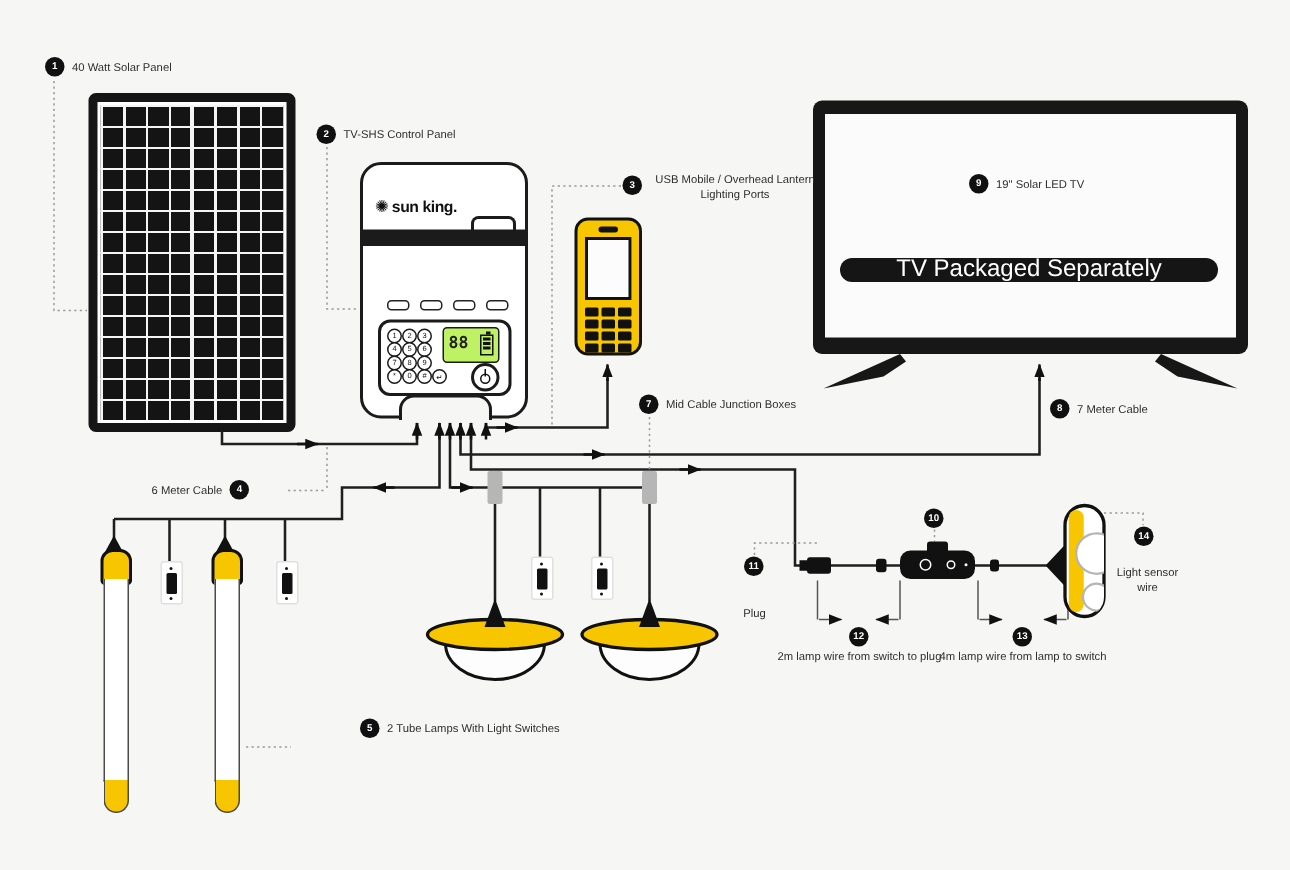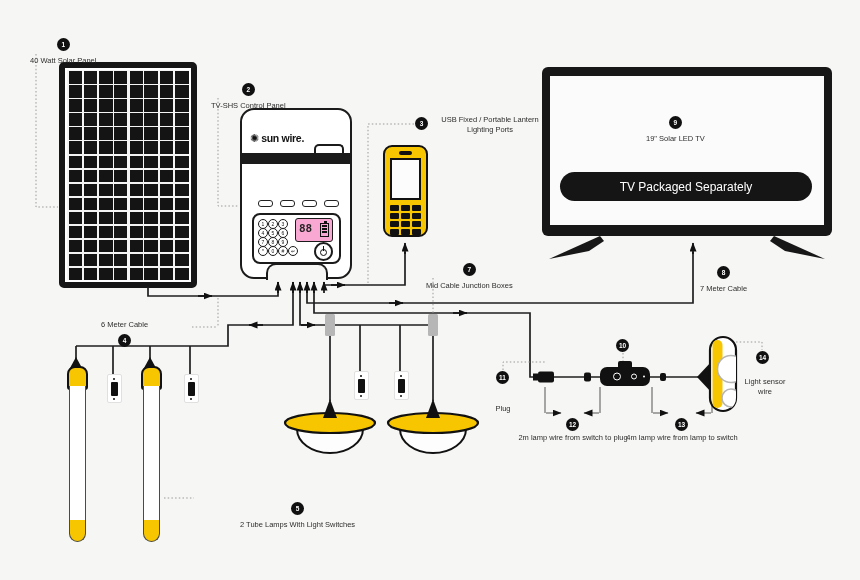--- a/index.html
+++ b/index.html
@@ -8,21 +8,21 @@
     --line:#1f1f1f;
     --bg:#f6f6f4;
     --graybox:#b6b6b6;
     --lbl:#2e2e2e;
   }
   html,body{margin:0;padding:0;}
   body{background:#e9e9e9;font-family:"Liberation Sans", sans-serif;}
   #stage{position:relative;width:860px;height:580px;background:var(--bg);overflow:hidden;}
   .abs{position:absolute;}
   
-  .lbl{position:absolute;display:flex;align-items:center;gap:5px;font-size:7.5px;color:var(--lbl);white-space:nowrap;flex-direction:column;}
+  .lbl{position:absolute;display:flex;align-items:center;gap:5px;font-size:7.5px;color:var(--lbl);white-space:nowrap;}
   .num{width:13px;height:13px;border-radius:50%;background:#101010;color:#fff;font-size:6.5px;font-weight:bold;
        display:flex;align-items:center;justify-content:center;flex:none;line-height:13px;}
   .numabs{position:absolute;}
   .lbl2{position:absolute;text-align:center;font-size:7.5px;line-height:10px;color:var(--lbl);}
   
   .solar{left:59px;top:62px;width:126px;height:214px;background:#fff;border:6px solid #161616;border-radius:5px;}
   .solar-grid{position:absolute;left:2px;top:2px;right:2px;bottom:2px;background-color:#141414;
     background-image:
       linear-gradient(to right, transparent calc(50% - 1.5px), #f4f4f4 calc(50% - 1.5px), #f4f4f4 calc(50% + 1.5px), transparent calc(50% + 1.5px)),
       repeating-linear-gradient(to right, #f4f4f4 0 1.5px, transparent 1.5px 15.2px),
@@ -32,40 +32,40 @@
   .brand-band{position:absolute;left:0;right:0;top:43px;height:11px;background:var(--ink);}
   .handle{position:absolute;left:72px;top:34px;width:26px;height:9px;background:#fff;border:2px solid var(--ink);
           border-bottom:none;border-radius:5px 5px 0 0;}
   .brandrow{position:absolute;left:8px;top:22px;display:flex;align-items:center;gap:2px;}
   .lion{font-size:11px;color:#111;line-height:11px;}
   .brandtxt{font-size:10.5px;font-weight:bold;color:#111;letter-spacing:-0.3px;}
   .port{position:absolute;width:13px;height:5px;border:1.5px solid #222;border-radius:3px;top:90px;background:#fff;}
   .keypad{position:absolute;left:10px;top:103px;width:85px;height:47px;border:2px solid var(--ink);border-radius:8px;}
   .key{position:absolute;width:8px;height:8px;border:1px solid var(--ink);border-radius:50%;
        font-size:5px;color:#111;display:flex;align-items:center;justify-content:center;background:#fff;}
-  .lcd{position:absolute;left:41px;top:3px;width:36px;height:22px;border:1.5px solid var(--ink);border-radius:3px;background:#f9a8d4;}
+  .lcd{position:absolute;left:41px;top:3px;width:36px;height:22px;border:1.5px solid var(--ink);border-radius:3px;background:#bef264;}
   .lcdtxt{position:absolute;left:3px;top:3px;font-family:"DejaVu Sans Mono",monospace;font-weight:bold;font-size:11px;color:#222;}
   .batt{position:absolute;right:3px;top:4px;width:7px;height:12px;border:1px solid #111;}
   .batt i{display:block;height:2px;background:#111;margin:1px;}
   .battip{position:absolute;right:5px;top:2px;width:3px;height:2px;background:#111;}
   .pwr{position:absolute;left:60px;top:27px;width:15px;height:15px;border:2px solid var(--ink);border-radius:50%;background:#fff;}
   .pwr-ring{position:absolute;left:4px;top:4.5px;width:5px;height:5px;border:1.5px solid #111;border-radius:50%;}
   .pwr-stem{position:absolute;left:6.7px;top:2px;width:1.6px;height:5px;background:#111;}
   .notch{position:absolute;left:24px;bottom:-3px;width:58px;height:15px;background:var(--bg);
          border:2.5px solid var(--ink);border-bottom:none;border-radius:10px 10px 0 0;}
   
   .phone{left:383px;top:145px;width:41px;height:88px;background:var(--yellow);border:2.5px solid #111;border-radius:9px;}
   .spk{position:absolute;left:14px;top:4px;width:13px;height:3.5px;background:#111;border-radius:2px;}
   .pscreen{position:absolute;left:5px;top:11px;width:27px;height:38px;background:#fcfcfc;border:2px solid #111;}
   .pkey{position:absolute;width:9px;height:5.5px;background:#111;border-radius:1px;}
   
   .tv{left:542px;top:67px;width:290px;height:169px;background:#171717;border-radius:6px;}
   .tvscreen{position:absolute;left:8px;top:9px;width:274px;height:149px;background:#fbfbfb;}
-  .tvpill{position:absolute;left:560px;top:172px;width:252px;height:29px;background:#151515;border-radius:15px;
-          color:#fff;font-size:12px;display:flex;align-items:center;justify-content:center;}
+  .tvpill{position:absolute;left:560px;top:172px;width:252px;height:16px;background:#151515;border-radius:15px;
+          color:#fff;font-size:16px;display:flex;align-items:center;justify-content:center;}
   
   .tubecap{position:absolute;width:17px;height:20px;background:var(--yellow);border:2px solid #111;border-radius:8px 8px 3px 3px;}
   .tubebody{position:absolute;width:15px;height:134px;background:#fff;border:1.5px solid #4a4a4a;border-top:none;}
   .tubebot{position:absolute;width:15px;height:21px;background:var(--yellow);border:1.5px solid #4a4a4a;border-top:none;border-radius:0 0 9px 9px;}
   .swplate{position:absolute;width:13px;height:27px;background:#fff;border:1px solid #e0e0e0;border-radius:2px;}
   .rocker{position:absolute;left:3px;top:6.5px;width:7px;height:14px;background:#111;border-radius:1px;}
   .swdot{position:absolute;left:5.5px;width:2px;height:2px;background:#111;border-radius:50%;}
   svg{position:absolute;left:0;top:0;pointer-events:none;}
 </style>
 </head>
@@ -73,21 +73,21 @@
 
 <div id="stage">
 
   <div class="abs solar">
     <div class="solar-grid"></div>
   </div>
 
   <div class="abs cpanel">
     <div class="brandrow">
       <span class="lion">✺</span>
-      <span class="brandtxt">sun wire.</span>
+      <span class="brandtxt">sun king.</span>
     </div>
     <div class="handle"></div>
     <div class="brand-band"></div>
     <div class="port" style="left:16px;"></div>
     <div class="port" style="left:38px;"></div>
     <div class="port" style="left:60px;"></div>
     <div class="port" style="left:82px;"></div>
     <div class="keypad">
       <div class="key" style="left:4px;top:4px;">1</div>
       <div class="key" style="left:14px;top:4px;">2</div>
@@ -296,28 +296,28 @@
   <div class="lbl" style="left:30px;top:38px;">
     <span class="num">1</span>
     <span>40 Watt Solar Panel</span>
   </div>
   <div class="lbl" style="left:211px;top:83px;">
     <span class="num">2</span>
     <span>TV-SHS Control Panel</span>
   </div>
   <span class="num numabs" style="left:415px;top:117px;">3</span>
   <div class="lbl2" style="left:425px;top:115px;width:130px;">
-    <div>USB Fixed / Portable Lantern</div>
+    <div>USB Mobile / Overhead Lantern</div>
     <div>Lighting Ports</div>
   </div>
   <div class="lbl" style="left:101px;top:320px;">
     <span>6 Meter Cable</span>
     <span class="num">4</span>
   </div>
-  <div class="lbl" style="left:196px;top:502px;padding-left:44px;">
+  <div class="lbl" style="left:196px;top:479px;padding-left:44px;">
     <span class="num">5</span>
     <span>2 Tube Lamps With Light Switches</span>
   </div>
   <div class="lbl" style="left:426px;top:263px;text-align:center;">
     <span class="num">7</span>
     <span>Mid Cable Junction Boxes</span>
   </div>
   <div class="lbl" style="left:700px;top:266px;">
     <span class="num">8</span>
     <span>7 Meter Cable</span>

